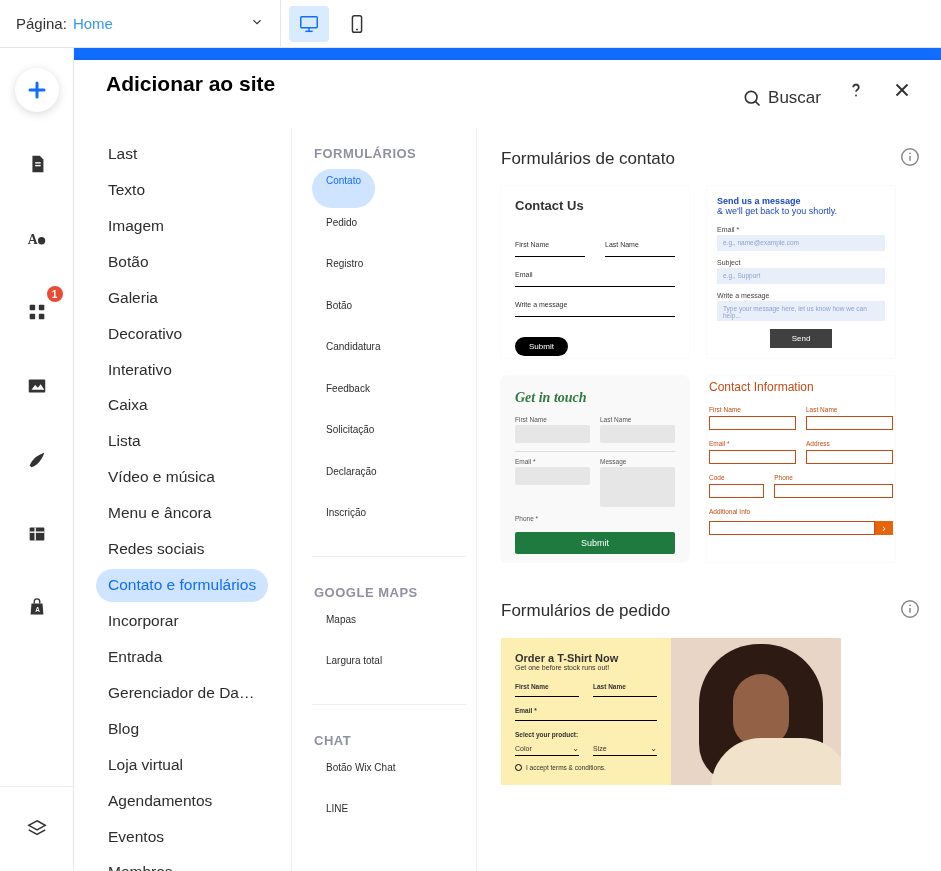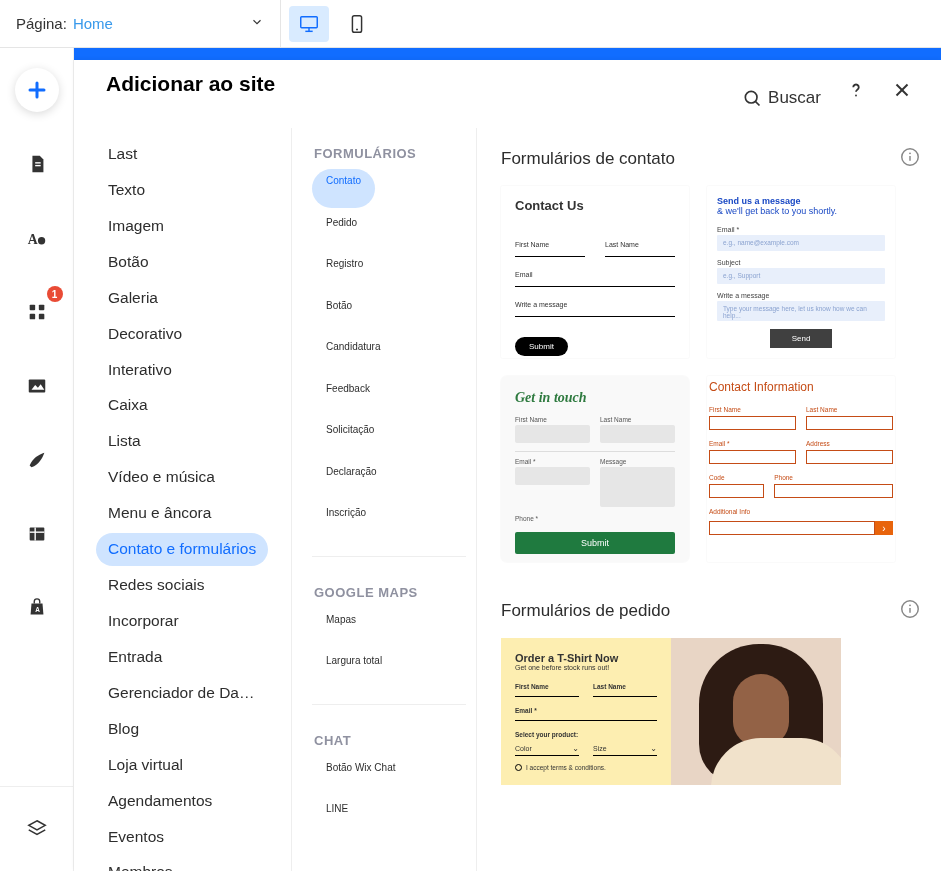--- a/index.html
+++ b/index.html
@@ -260,22 +260,22 @@
           <div class="cat-item">Texto</div>
           <div class="cat-item">Imagem</div>
           <div class="cat-item">Botão</div>
           <div class="cat-item">Galeria</div>
           <div class="cat-item">Decorativo</div>
           <div class="cat-item">Interativo</div>
           <div class="cat-item">Caixa</div>
           <div class="cat-item">Lista</div>
           <div class="cat-item">Vídeo e música</div>
           <div class="cat-item">Menu e âncora</div>
+          <div class="cat-item">Redes sociais</div>
           <div class="cat-item selected">Contato e formulários</div>
-          <div class="cat-item">Redes sociais</div>
           <div class="cat-item">Incorporar</div>
           <div class="cat-item">Entrada</div>
           <div class="cat-item">Gerenciador de Da…</div>
           <div class="cat-item">Blog</div>
           <div class="cat-item">Loja virtual</div>
           <div class="cat-item">Agendamentos</div>
           <div class="cat-item">Eventos</div>
           <div class="cat-item">Membros</div>
         </div>
     </div>

